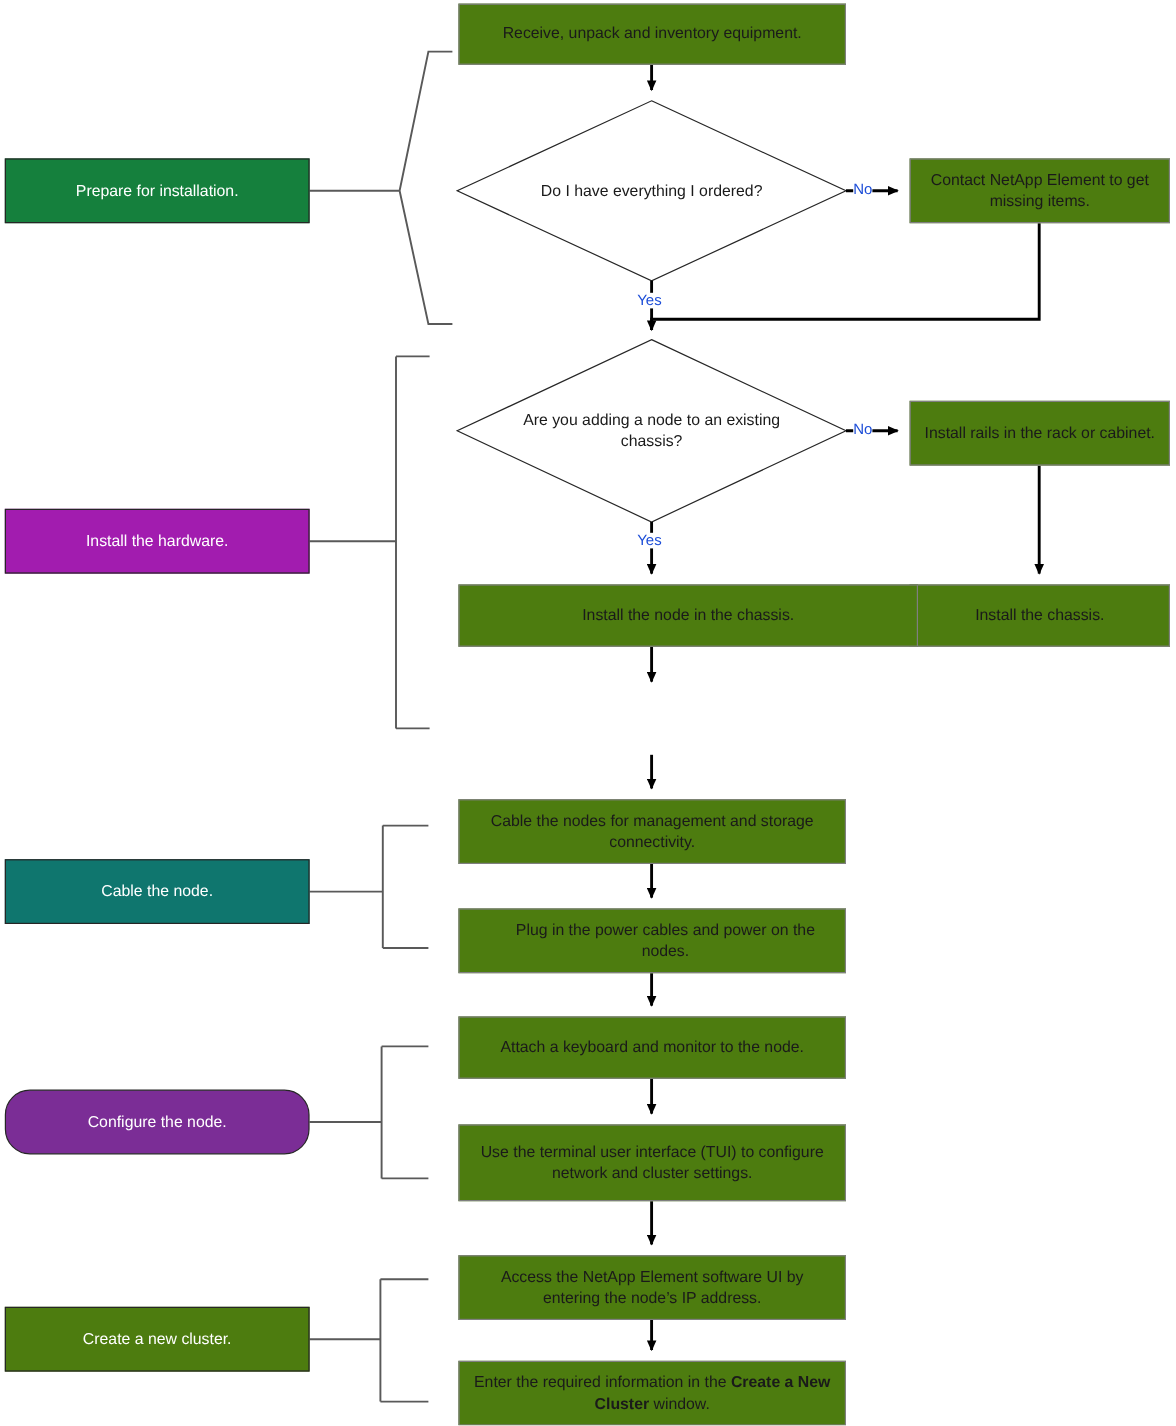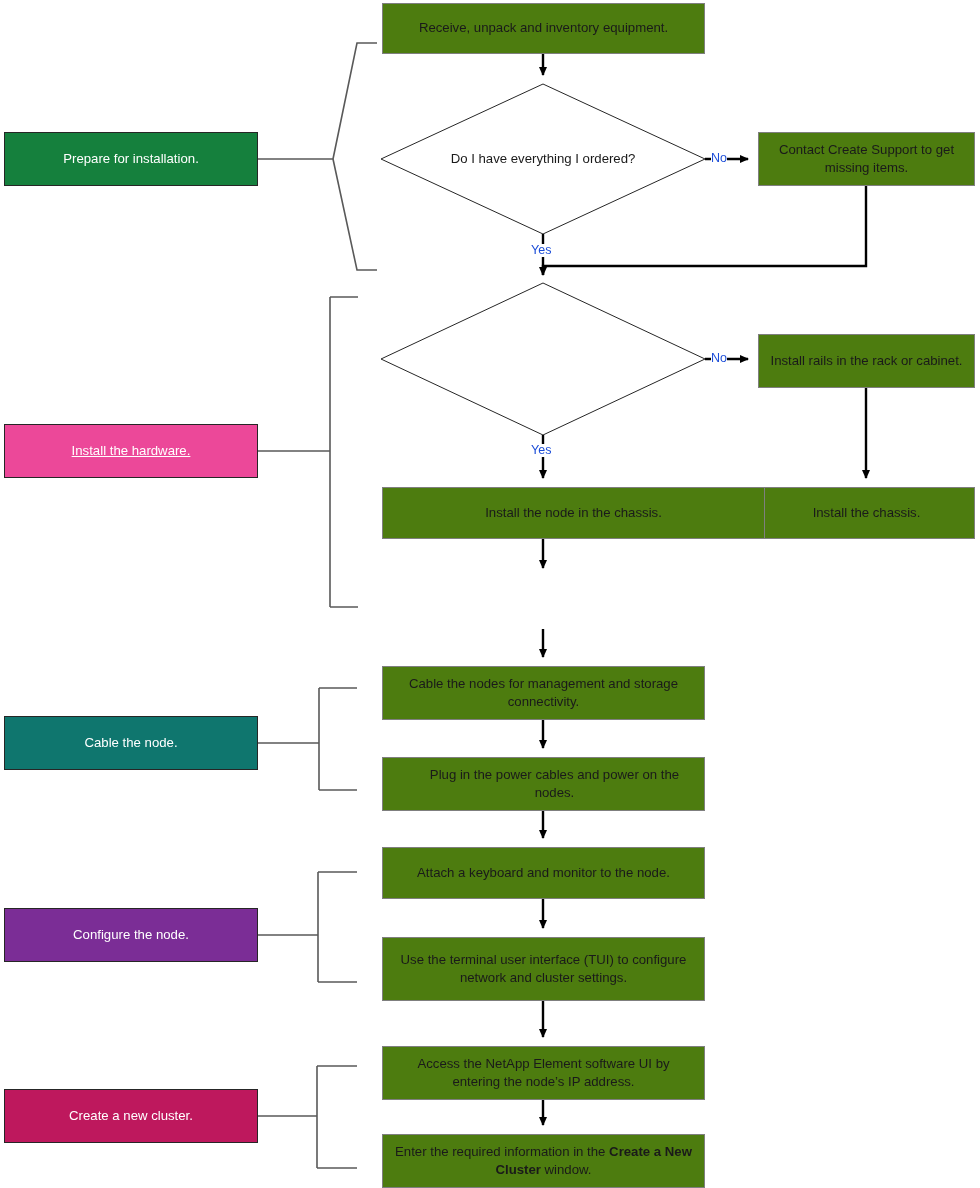--- a/index.html
+++ b/index.html
@@ -131,42 +131,42 @@
 
     <path d="M258,935 L318,935 M318,872 L318,982 M318,872 L357,872 M318,982 L357,982" fill="none" stroke="#595959" stroke-width="1.6"></path>
 
     <path d="M258,1116 L317,1116 M317,1066 L317,1168 M317,1066 L357,1066 M317,1168 L357,1168" fill="none" stroke="#595959" stroke-width="1.6"></path>
   </svg>
 
   <div class="phase-box" style="left:4px; top:132px; width:254px; height:54px; background:#15803d;">
     <span>Prepare for installation.</span>
   </div>
 
-  <div class="phase-box" style="left:4px; top:424px; width:254px; height:54px; background:#ec4899;text-decoration:underline;">
+  <div class="phase-box" style="left:4px; top:424px; width:254px; height:54px; background:#a21caf;">
     <span>Install the hardware.</span>
   </div>
 
   <div class="phase-box" style="left:4px; top:716px; width:254px; height:54px; background:#0f766e;">
     <span>Cable the node.</span>
   </div>
 
-  <div class="phase-box" style="left:4px; top:908px; width:254px; height:54px; background:#7B2D96;">
+  <div class="phase-box" style="left:4px; top:908px; width:254px; height:54px; background:#7B2D96;border-radius:21px;">
     <span>Configure the node.</span>
   </div>
 
-  <div class="phase-box" style="left:4px; top:1089px; width:254px; height:54px; background:#be185d;">
+  <div class="phase-box" style="left:4px; top:1089px; width:254px; height:54px; background:#4d7c0f;">
     <span>Create a new cluster.</span>
   </div>
 
   <div class="node-box" style="left:382px; top:3px; width:323px; height:51px;">
     <span>Receive, unpack and inventory equipment.</span>
   </div>
 
   <div class="node-box" style="left:758px; top:132px; width:217px; height:54px;">
-    <span>Contact Create Support to get missing items.</span>
+    <span>Contact NetApp Element to get missing items.</span>
   </div>
 
   <div class="node-box" style="left:758px; top:334px; width:217px; height:54px;">
     <span>Install rails in the rack or cabinet.</span>
   </div>
 
   <div class="node-box" style="left:758px; top:487px; width:217px; height:52px;">
     <span>Install the chassis.</span>
   </div>
 
@@ -196,20 +196,23 @@
   </div>
 
   <div class="node-box" style="left:382px; top:1134px; width:323px; height:54px;">
     <span id="rich-create-cluster"><span>Enter the required information in the </span><span class="bold-run">Create a New Cluster</span><span> window.</span></span>
   </div>
 
   <div class="diamond-label" style="left:411px; top:129px; width:264px; height:60px;">
     <span>Do I have everything I ordered?</span>
   </div>
 
+  <div class="diamond-label" style="left:418px; top:327px; width:250px; height:64px;">
+    <span>Are you adding a node to an existing chassis?</span>
+  </div>
 
   <div class="edge-label" style="left:711px; top:152px;">No</div>
 
   <div class="edge-label" style="left:531px; top:244px;">Yes</div>
 
   <div class="edge-label" style="left:711px; top:352px;">No</div>
 
   <div class="edge-label" style="left:531px; top:444px;">Yes</div>
 
 </div>

